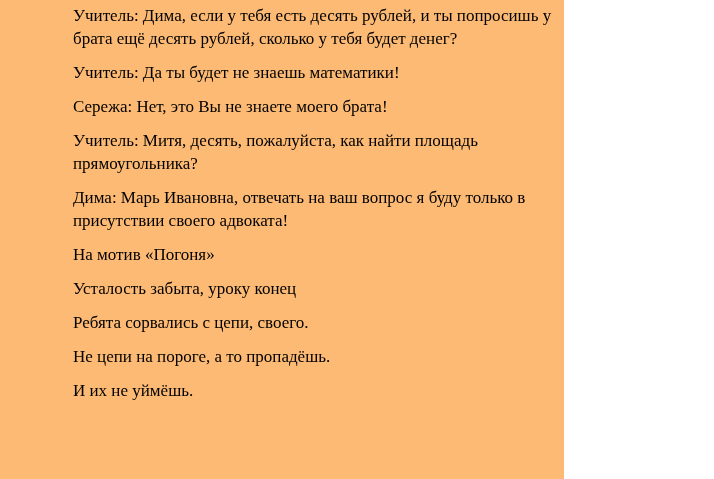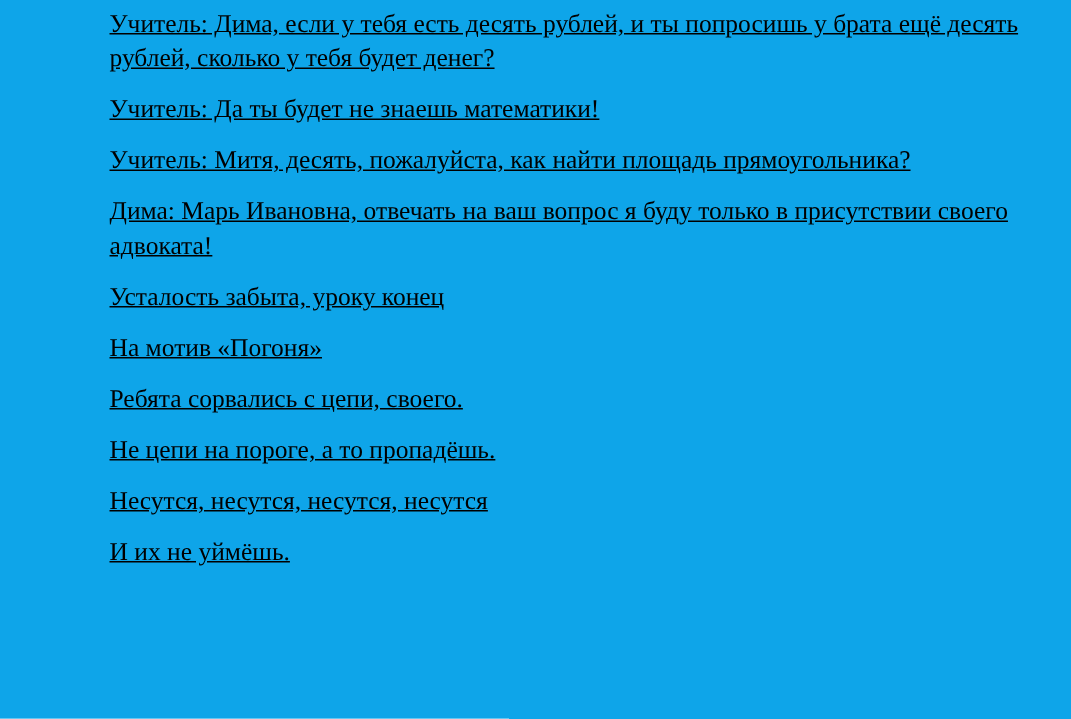--- a/index.html
+++ b/index.html
@@ -8,42 +8,41 @@
     background: #ffffff;
   }
   body {
     width: 714px;
     height: 479px;
     overflow: hidden;
     font-family: "Liberation Serif", "DejaVu Serif", serif;
   }
   .page {
     box-sizing: border-box;
-    width: 714px;
+    width: 564px;
     height: 479px;
     padding: 4px 12px 0 73px;
-    background: #0ea5e9;
-    text-decoration: underline;
+    background: #fdba74;
   }
   .page p {
     margin: 0 0 11px 0;
     font-size: 17px;
     line-height: 23px;
     color: #000000;
     text-align: left;
     letter-spacing: 0;
   }
 </style>
 </head>
 <body>
 
 <div class="page">
   <p>Учитель: Дима, если у тебя есть десять рублей, и ты попросишь у брата ещё десять рублей, сколько у тебя будет денег?</p>
   <p>Учитель: Да ты будет не знаешь математики!</p>
+  <p>Сережа: Нет, это Вы не знаете моего брата!</p>
   <p>Учитель: Митя, десять, пожалуйста, как найти площадь прямоугольника?</p>
   <p>Дима: Марь Ивановна, отвечать на ваш вопрос я буду только в присутствии своего адвоката!</p>
+  <p>На мотив «Погоня»</p>
   <p>Усталость забыта, уроку конец</p>
-  <p>На мотив «Погоня»</p>
   <p>Ребята сорвались с цепи, своего.</p>
   <p>Не цепи на пороге, а то пропадёшь.</p>
-  <p>Несутся, несутся, несутся, несутся</p>
   <p>И их не уймёшь.</p>
 </div>
 
 </body></html>

